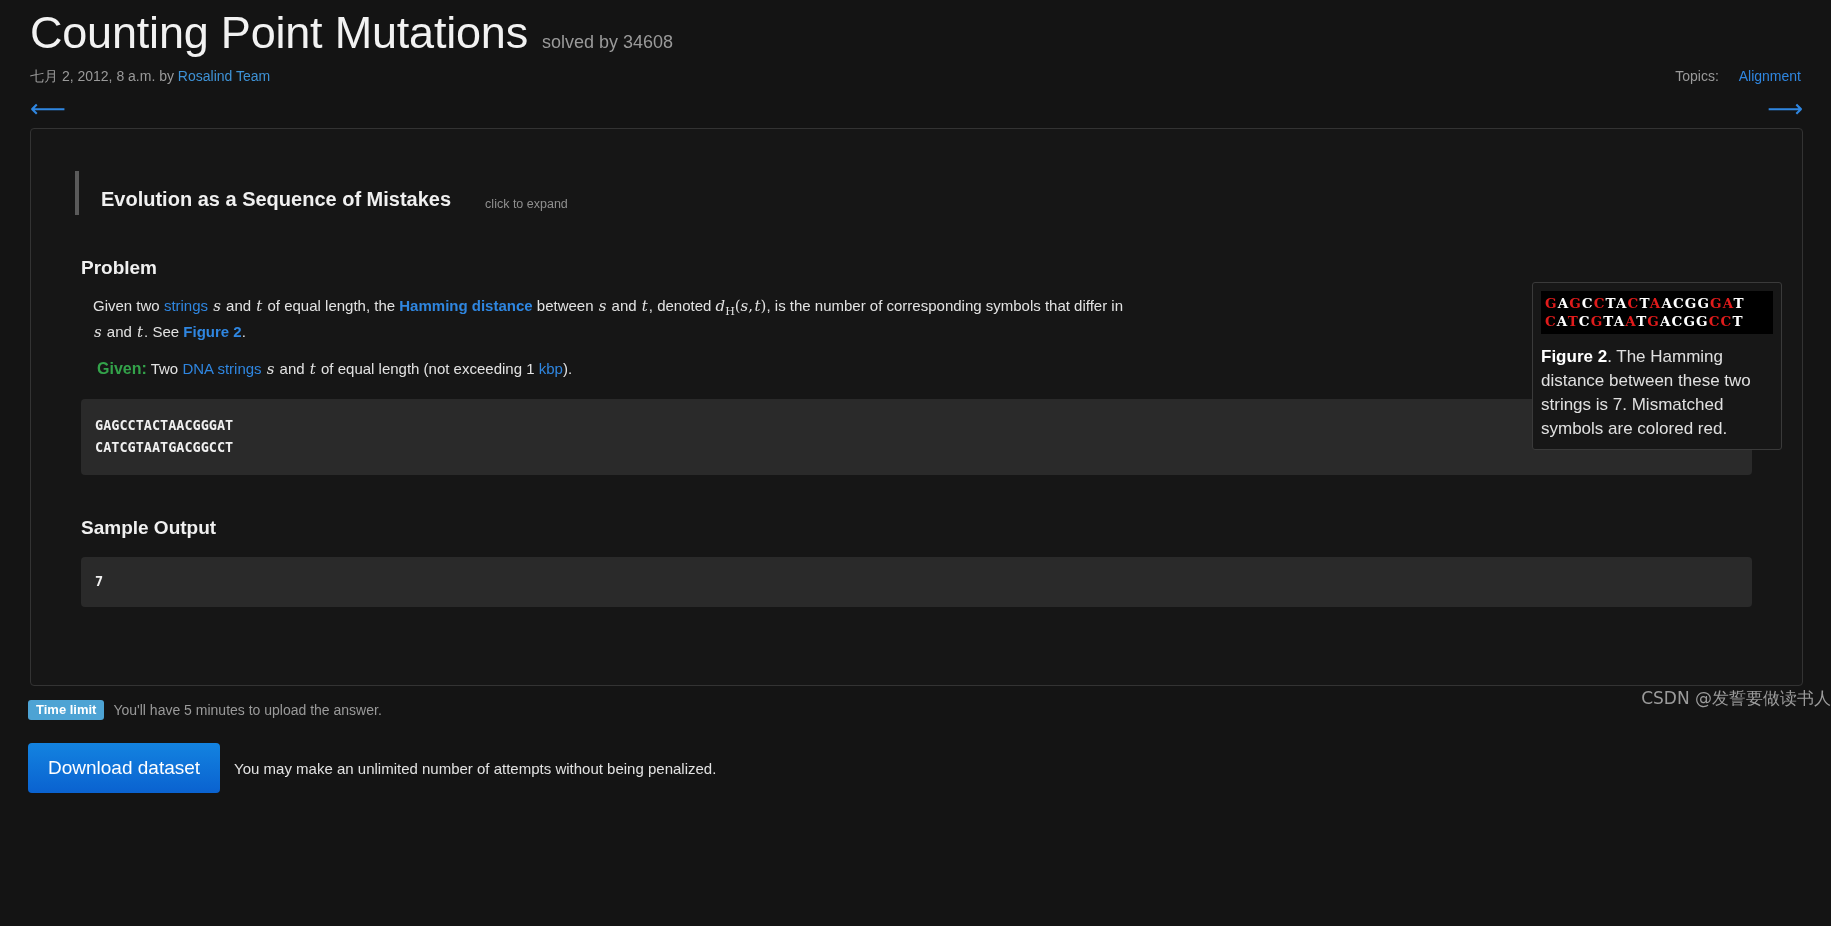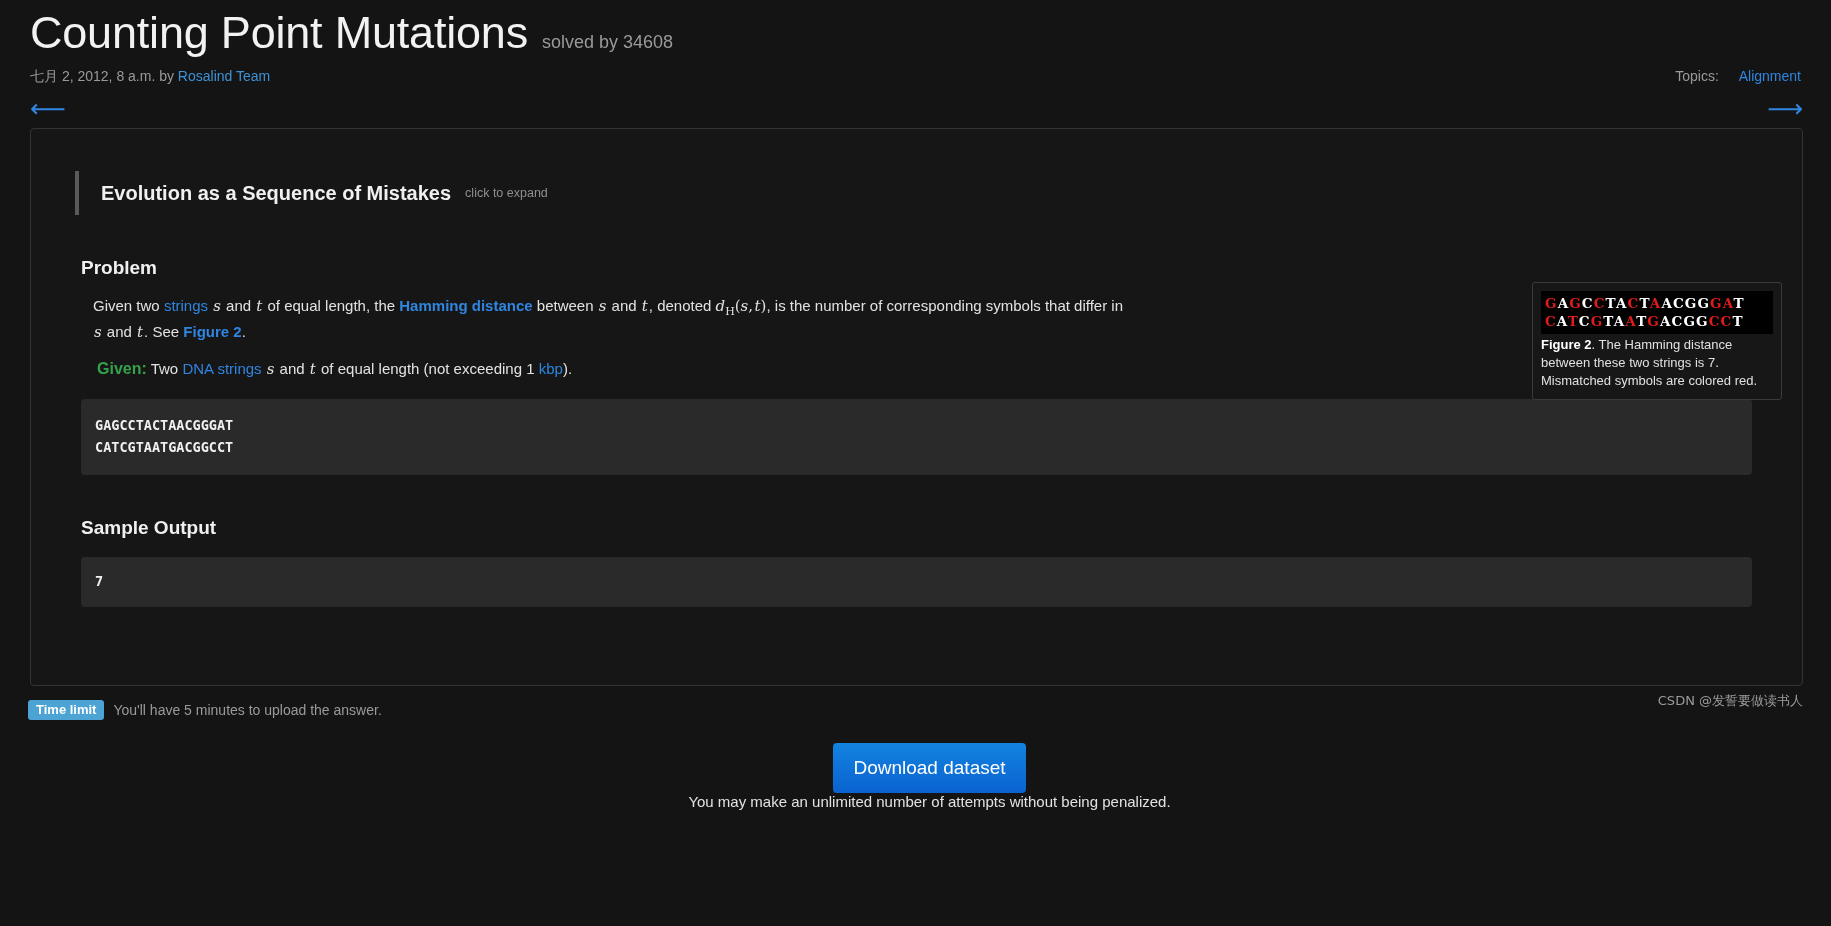--- a/index.html
+++ b/index.html
@@ -67,27 +67,28 @@
     border: 1px solid #333333;
     border-radius: 4px;
     background: #161616;
     height: 558px;
     padding: 22px 22px 0 22px;
     position: relative;
   }
 
   .collapsible {
     display: flex;
-    align-items: center;
+    align-items: flex-end;
     margin: 20px 0 0 22px;
     border-left: 4px solid #5a5a5a;
     padding: 4px 0 4px 22px;
     height: 44px;
     cursor: pointer;
     width: 520px;
+    gap: 20px;
   }
   .collapsible h3 {
     margin: 0;
     font-size: 20px;
     font-weight: bold;
     color: #f0f0f0;
   }
   .collapsible .hint {
     margin-left: 14px;
     font-size: 12.5px;
@@ -145,22 +146,22 @@
     font-family: "DejaVu Serif", "Liberation Serif", serif;
     font-weight: bold;
     font-size: 13.5px;
     letter-spacing: 1.1px;
     line-height: 1.35;
     color: #ffffff;
     white-space: nowrap;
   }
   .fig-seq .r { color: #e01b1b; }
   .fig-cap {
-    margin-top: 2px;
-    font-size: 13px;
+    margin-top: 11px;
+    font-size: 17px;
     line-height: 1.42;
     color: #e0e0e0;
   }
   .fig-cap b { color: #ffffff; }
 
   
   .code-block {
     margin: 18px 28px 0 28px;
     background: #2a2a2a;
     border-radius: 4px;
@@ -181,38 +182,38 @@
     background: #4da3d4;
     color: #ffffff;
     font-weight: bold;
     font-size: 13px;
     padding: 3px 8px 4px 8px;
     border-radius: 3px;
     line-height: 1;
   }
   .time-text { font-size: 14px; color: #9a9a9a; }
 
-  .download-row { display: flex; align-items: center; margin-top: 23px; flex-direction: column; }
+  .download-row { display: flex; align-items: center; gap: 14px; margin-top: 23px; }
   .btn-download {
     background: linear-gradient(#1383e0, #0a62d0);
     border: none;
     border-radius: 4px;
     color: #ffffff;
     font-size: 19px;
     padding: 14px 20px;
     cursor: pointer;
     font-family: "Liberation Sans", sans-serif;
   }
   .attempts-text { font-size: 15px; color: #e2e2e2; }
 
   .watermark {
     position: absolute;
-    right: 28px;
+    right: 0;
     bottom: 10px;
-    font-size: 13px;
+    font-size: 17px;
     color: #9b9b9b;
     font-family: "DejaVu Sans", sans-serif;
   }
 </style>
 </head>
 <body>
 
 <div class="page">
 
   <div class="header">

